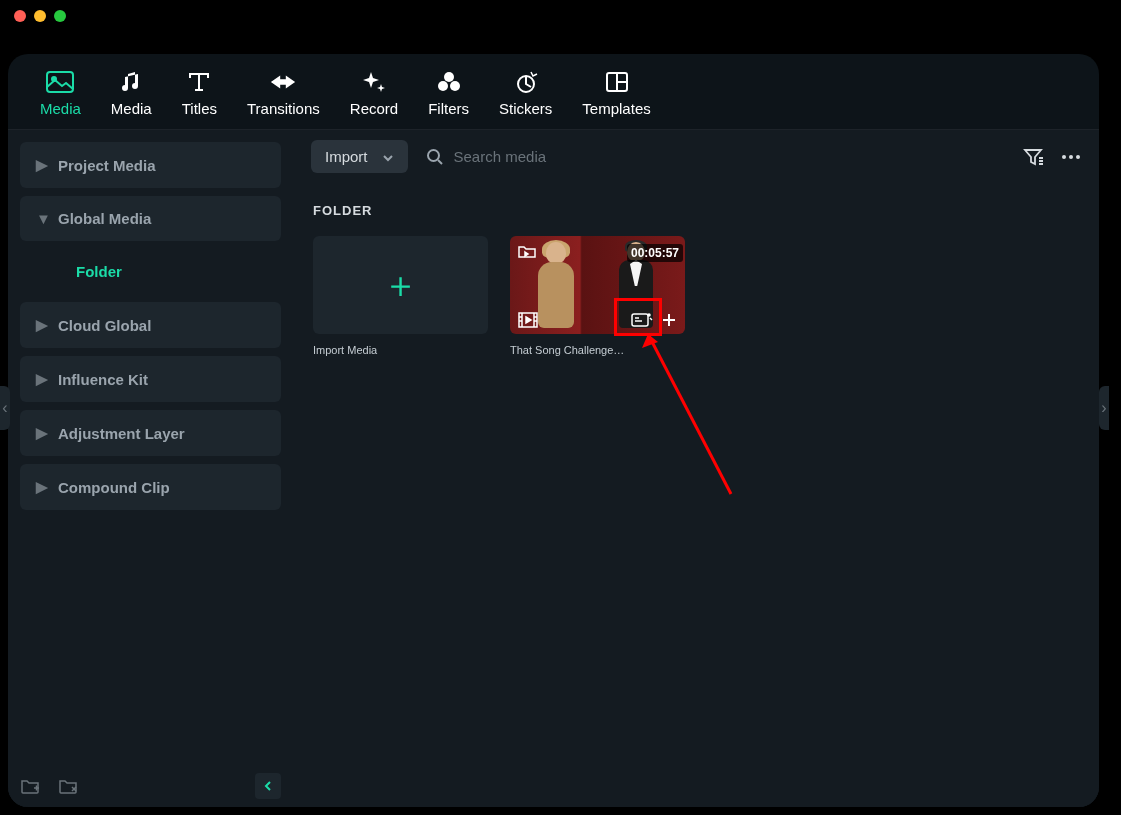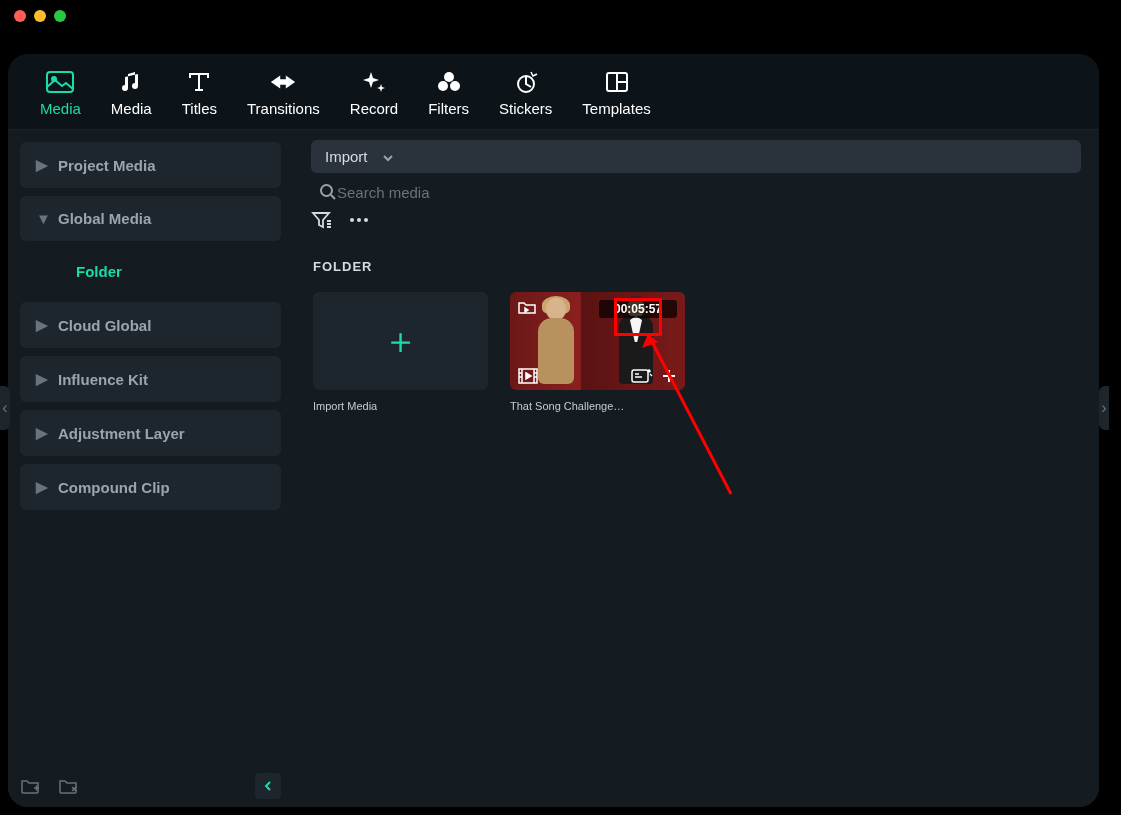--- a/index.html
+++ b/index.html
@@ -24,26 +24,26 @@
 .sidebar { width:285px; background:#141b21; display:flex; flex-direction:column; padding:12px 12px; gap:8px; position:relative; }
 .side-item { background:#1d262d; border-radius:6px; padding:14px 16px; display:flex; align-items:center; gap:12px; cursor:pointer; color:#9aa4ad; font-size:15px; font-weight:600; }
 .side-item .chev { width:10px; color:#6a737a; flex:0 0 auto; }
 .side-item.child { background:transparent; padding-left:56px; color:#1bdca8; font-weight:600; }
 .side-item.no-chev { padding-left:44px; }
 .sidebar-footer { position:absolute; bottom:8px; left:12px; right:12px; display:flex; align-items:center; justify-content:space-between; }
 .footer-icons { display:flex; gap:18px; color:#6a737a; }
 .collapse-btn { width:26px; height:26px; background:#1d262d; border-radius:4px; display:flex; align-items:center; justify-content:center; color:#1bdca8; cursor:pointer; }
 
 .content { flex:1; display:flex; flex-direction:column; }
-.toolbar { display:flex; gap:10px; padding:10px 18px; background:#141b21;flex-direction:column; }
+.toolbar { display:flex; align-items:center; gap:10px; padding:10px 18px; background:#141b21; }
 .dd-btn { background:#2a333b; border-radius:6px; padding:8px 14px; display:flex; align-items:center; gap:14px; cursor:pointer; color:#d6dbdf; font-size:15px; }
 .dd-btn .chev { color:#9aa4ad; }
 .rec-dot { width:14px; height:14px; border:2px solid #d6dbdf; border-radius:50%; position:relative; }
 .rec-dot::after { content:''; position:absolute; inset:2px; background:#d6dbdf; border-radius:50%; }
-.search-wrap { display:flex; align-items:center; gap:0; padding:0 8px; flex:1; }
+.search-wrap { display:flex; align-items:center; gap:10px; padding:0 8px; flex:1; }
 .search-icon { color:#9aa4ad; }
 .search-input { background:transparent; border:none; outline:none; color:#d6dbdf; font-size:15px; flex:1; }
 .search-input::placeholder { color:#6a737a; }
 .toolbar-right { display:flex; gap:18px; align-items:center; color:#d6dbdf; }
 .icon-btn { cursor:pointer; display:flex; }
 
 .content-body { flex:1; padding:20px; background:#141b21; }
 .section-title { color:#d6dbdf; font-size:13px; font-weight:700; letter-spacing:1px; margin-bottom:18px; }
 .grid { display:flex; gap:22px; flex-wrap:wrap; }
 .tile { width:175px; }
@@ -55,21 +55,21 @@
 .vid-figure-left { position:absolute; left:28px; top:6px; width:36px; height:86px; }
 .vid-head-l { position:absolute; top:0; left:8px; width:20px; height:22px; background:#d9b38c; border-radius:50% 50% 45% 45%; }
 .vid-hair-l { position:absolute; top:-2px; left:4px; width:28px; height:18px; background:#caa56e; border-radius:50% 50% 30% 30%; }
 .vid-body-l { position:absolute; top:20px; left:0; width:36px; height:66px; background:#b8915f; border-radius:14px 14px 6px 6px; }
 .vid-figure-right { position:absolute; right:30px; top:6px; width:40px; height:86px; }
 .vid-head-r { position:absolute; top:0; left:12px; width:18px; height:20px; background:#d9b38c; border-radius:50%; }
 .vid-hair-r { position:absolute; top:-2px; left:10px; width:22px; height:12px; background:#2a2a2a; border-radius:50% 50% 20% 20%; }
 .vid-body-r { position:absolute; top:18px; left:4px; width:34px; height:68px; background:#1a1a1a; border-radius:10px 10px 4px 4px; }
 .vid-shirt { position:absolute; top:18px; left:15px; width:12px; height:26px; background:#f5f5f5; clip-path:polygon(50% 0,100% 15%,60% 100%,40% 100%,0 15%); }
 
-.duration-badge { position:absolute; top:8px; right:8px; background:rgba(0,0,0,.7); color:#fff; font-size:12px; font-weight:600; padding:2px 15px; border-radius:3px; }
+.duration-badge { position:absolute; top:8px; right:2px; background:rgba(0,0,0,.7); color:#fff; font-size:12px; font-weight:600; padding:2px 4px; border-radius:3px; }
 .folder-badge { position:absolute; top:8px; left:8px; color:#fff; }
 .thumb-actions { position:absolute; bottom:6px; left:8px; right:8px; display:flex; justify-content:space-between; align-items:center; }
 .thumb-actions .left,.thumb-actions .right { display:flex; gap:8px; align-items:center; }
 .thumb-act { color:#fff; cursor:pointer; display:flex; }
 
 .highlight-box { position:absolute; border:3px solid #ff0000; width:48px; height:38px; top:298px; left:614px; pointer-events:none; z-index:10; }
 .arrow-svg { position:absolute; top:324px; left:636px; pointer-events:none; z-index:10; }
 
 .edge-handle { position:absolute; top:50%; transform:translateY(-50%); width:10px; height:44px; background:#1d262d; display:flex; align-items:center; justify-content:center; color:#6a737a; }
 .edge-left { left:0; border-radius:0 6px 6px 0; }

